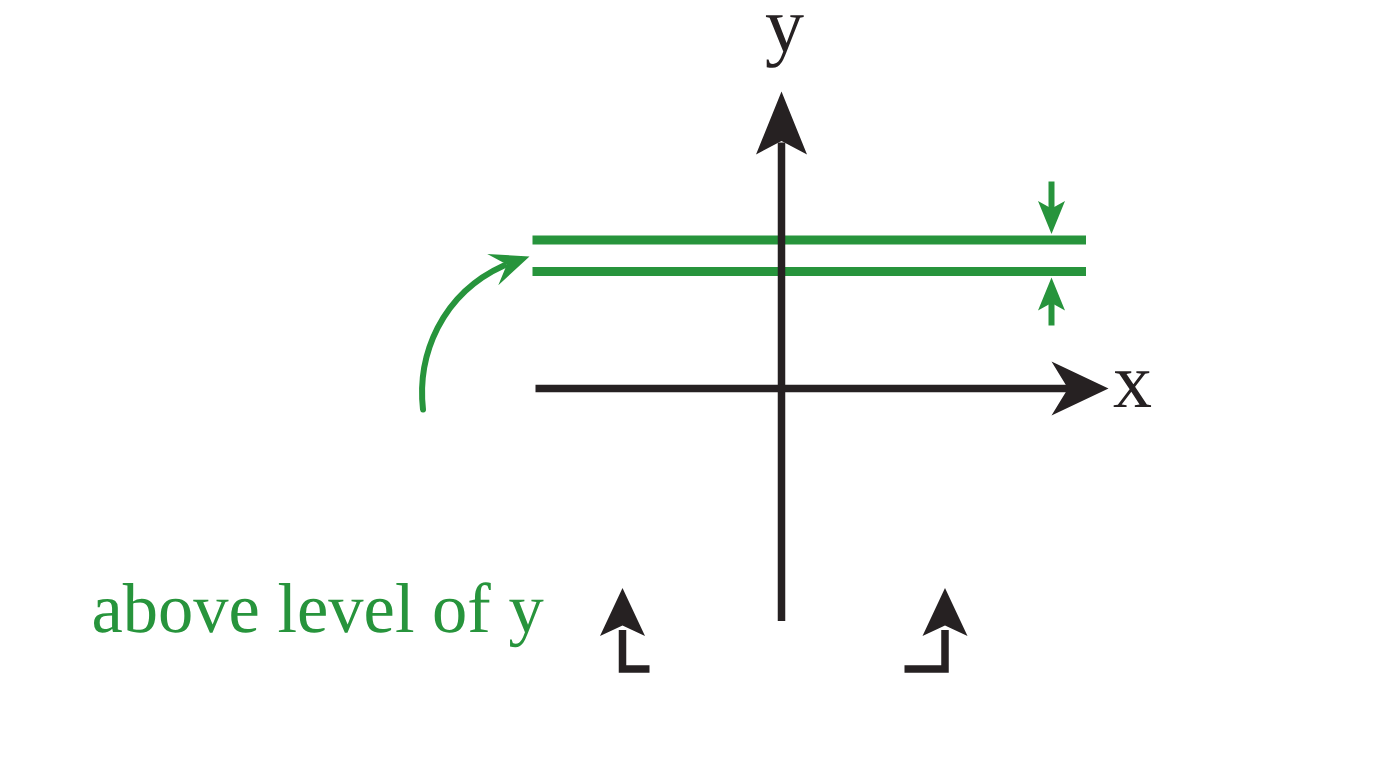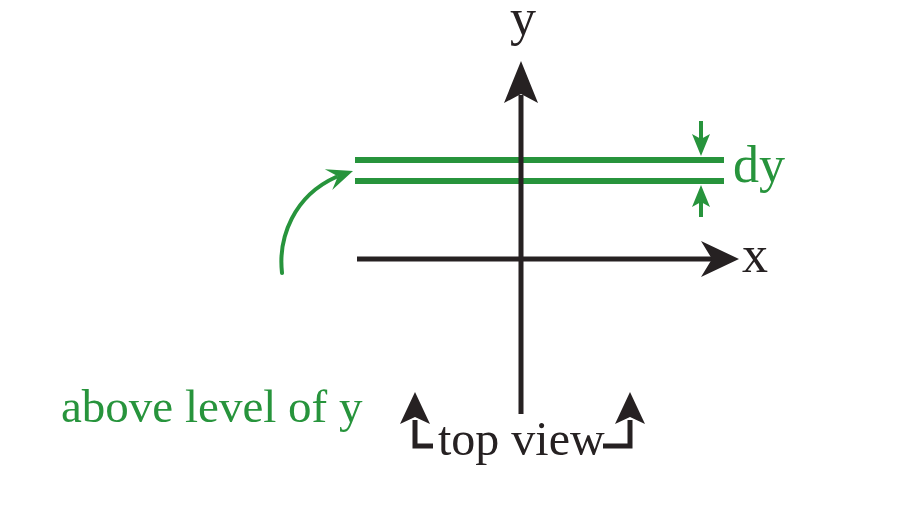--- a/index.html
+++ b/index.html
@@ -84,23 +84,21 @@
       <polygon points="415,392 400,424 415,417 430,424" fill="#262122"></polygon>
       <polyline points="603,446 630,446 630,420" fill="none" stroke="#262122" stroke-width="5"></polyline>
       <polygon points="630,392 615,424 630,417 645,424" fill="#262122"></polygon>
     </g>
   </svg>
 
   <span class="lbl ink lbl-axis" style="left:510px; top:-8px;">y</span>
 
   <span class="lbl ink lbl-axis" style="left:742px; top:229px;">x</span>
 
-  <span class="lbl green lbl-dy" style="left:733px; top:139px;">dy</span>
 
   <div class="annotation green">
     <div>above level of y</div>
     
     
   </div>
 
-  <span class="lbl ink lbl-topview" style="left:438px; top:415px;">top view</span>
 
 </div>
 
 </body></html>

